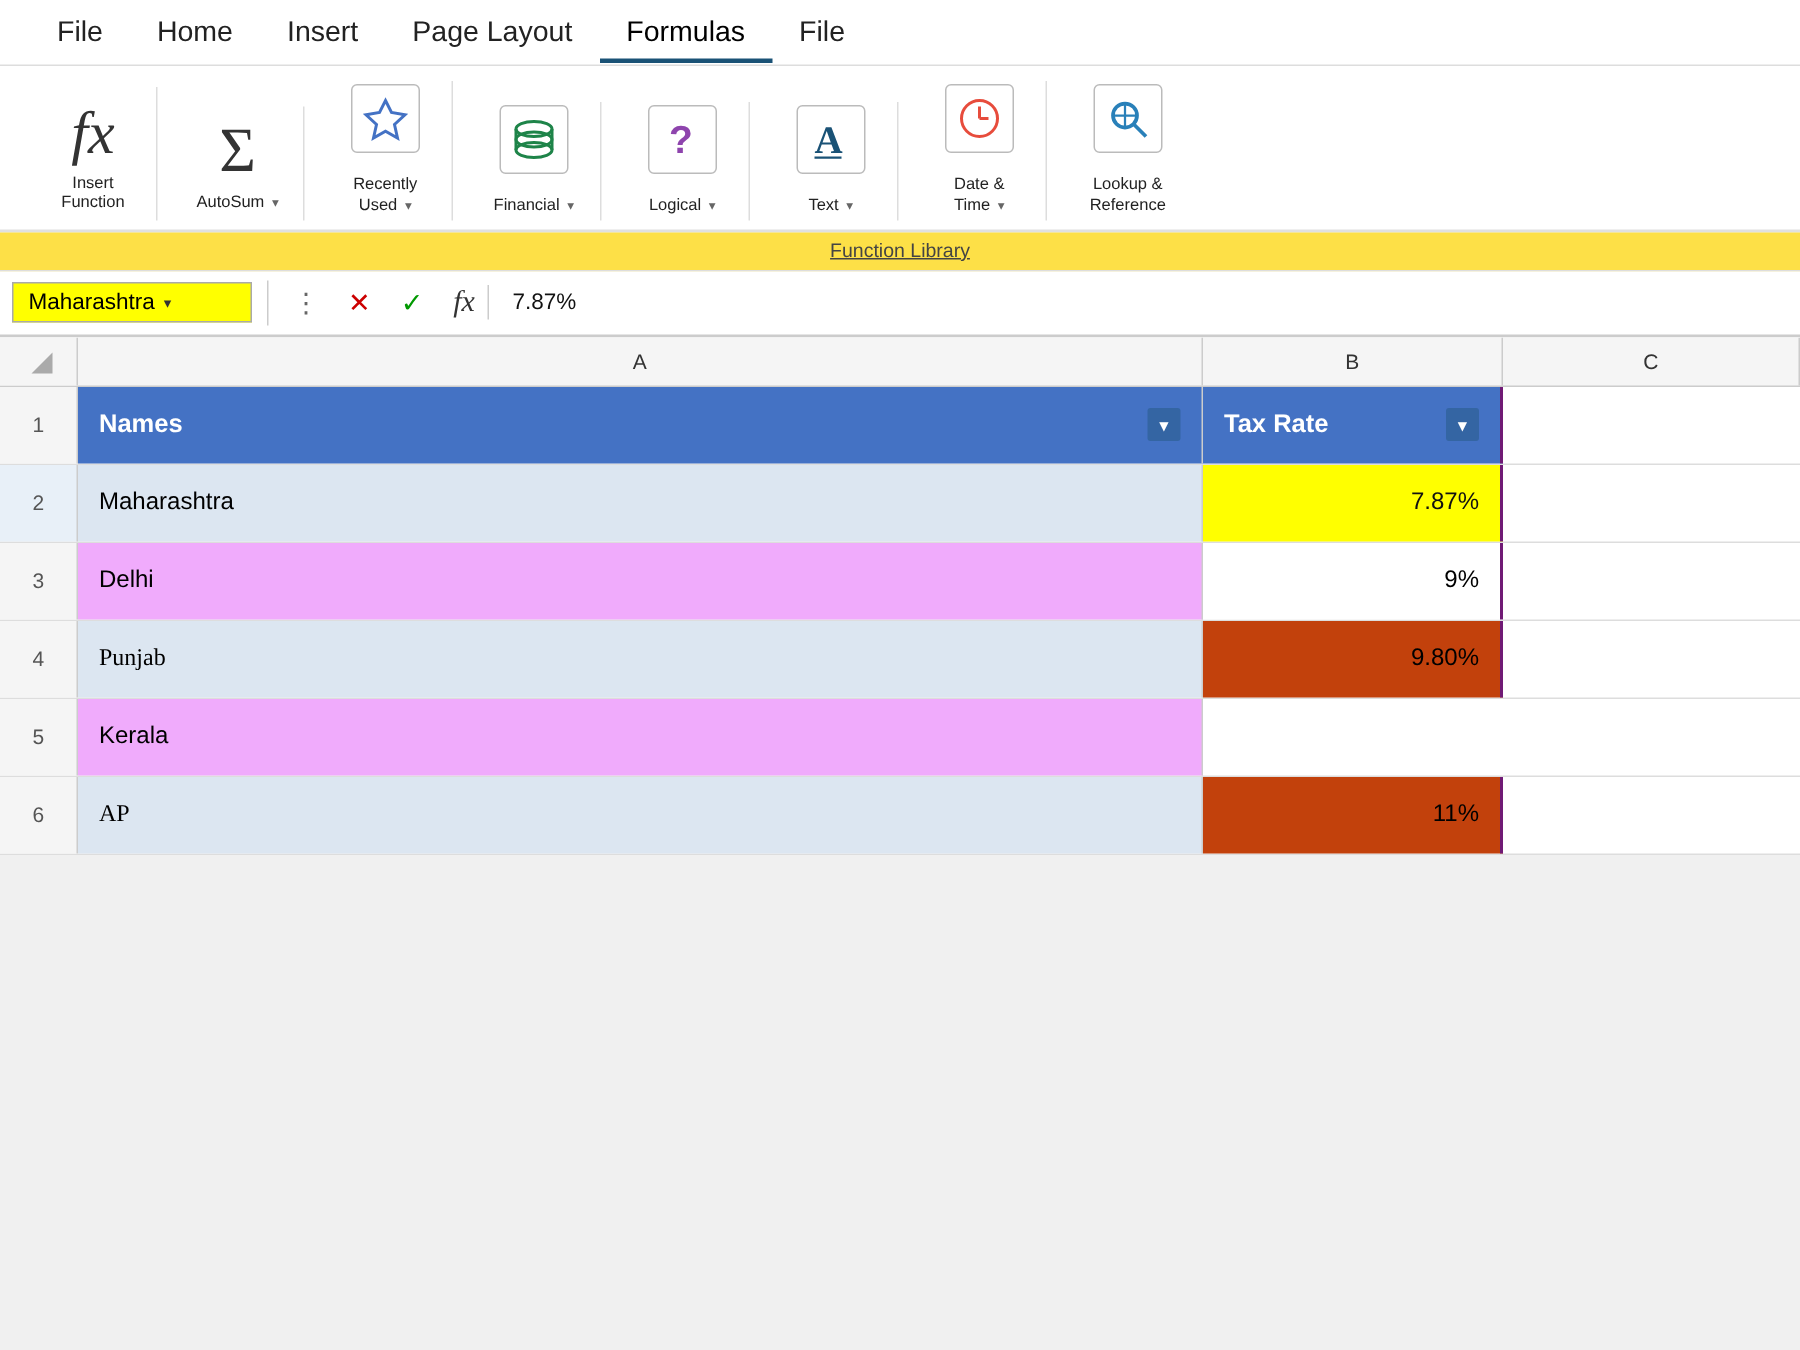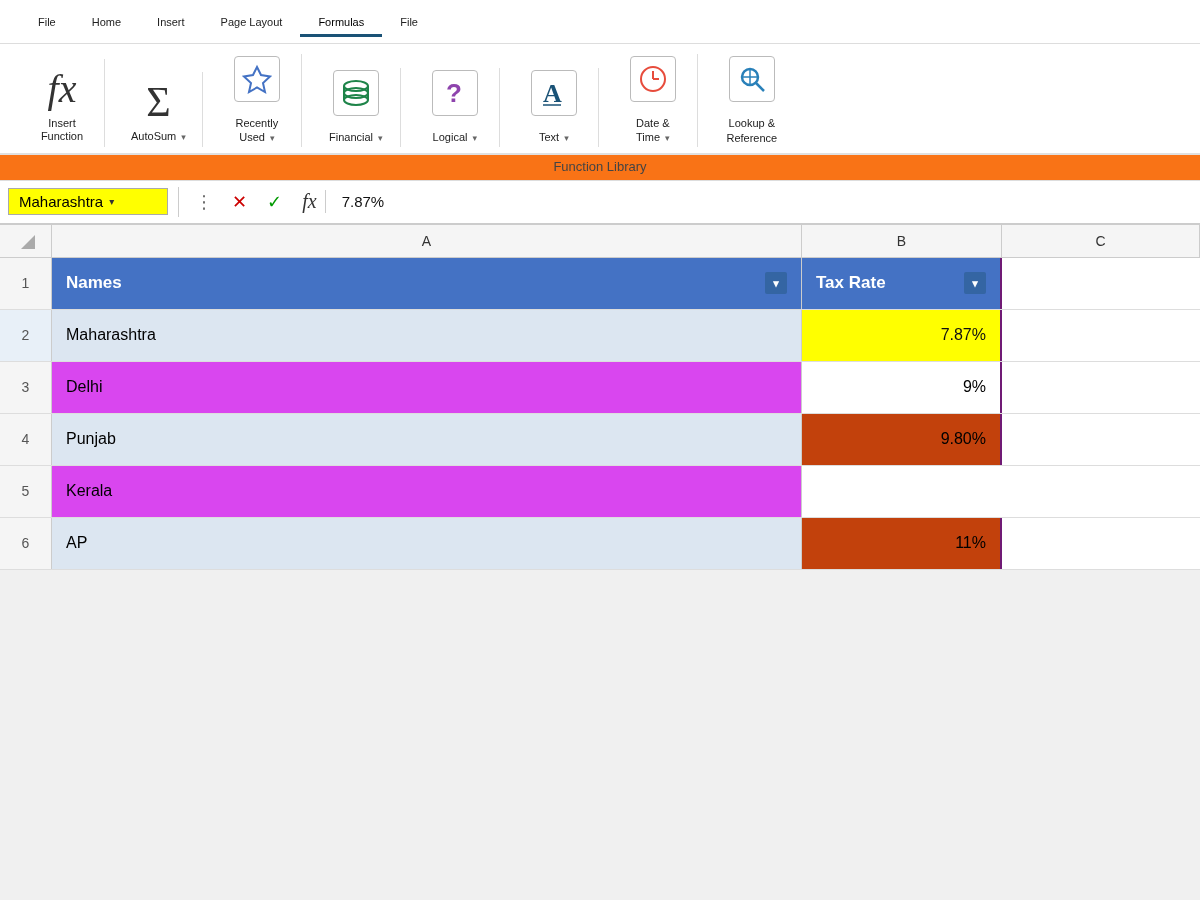--- a/index.html
+++ b/index.html
@@ -15,21 +15,21 @@
     .menu-bar {
       display: flex;
       align-items: center;
       background: #fff;
       padding: 0 20px;
       height: 44px;
       border-bottom: 1px solid #ddd;
     }
     .menu-item {
       padding: 8px 18px;
-      font-size: 11px;
+      font-size: 19px;
       color: #222;
       cursor: pointer;
       position: relative;
     }
     .menu-item.active {
       font-weight: normal;
       color: #000000;
     }
     .menu-item.active::after {
       content: '';
@@ -109,22 +109,23 @@
       margin-top: 14px;
       line-height: 1.3;
     }
 
     
     .function-library-label {
       text-align: center;
       font-size: 13px;
       color: #444;
       padding: 4px 0 6px;
-      background: #f97316;
+      background: #fde047;
       border-bottom: 1px solid #ddd;
+      text-decoration: underline;
     }
 
     
     .formula-bar {
       display: flex;
       align-items: center;
       background: #fff;
       border-bottom: 2px solid #ccc;
       height: 44px;
       padding: 0 8px;
@@ -294,29 +295,30 @@
       background: #ffff00;
       color: #111;
     }
     .row-selected .row-num {
       background: #e8f0f8;
     }
 
     
     .row-alt .cell-a {
       background: #dce6f1;
+      font-family: Liberation Serif, serif;
     }
     .row-alt .cell-b {
       background: #c2410c;
     }
     .row-alt .row-num {
       background: #f5f5f5;
     }
     .row-normal .cell-a {
-      background: #d946ef;
+      background: #f0abfc;
     }
     .row-normal .cell-b {
       background: #fff;
     }
 
     .filter-btn {
       display: inline-flex;
       align-items: center;
       justify-content: center;
       width: 22px;

